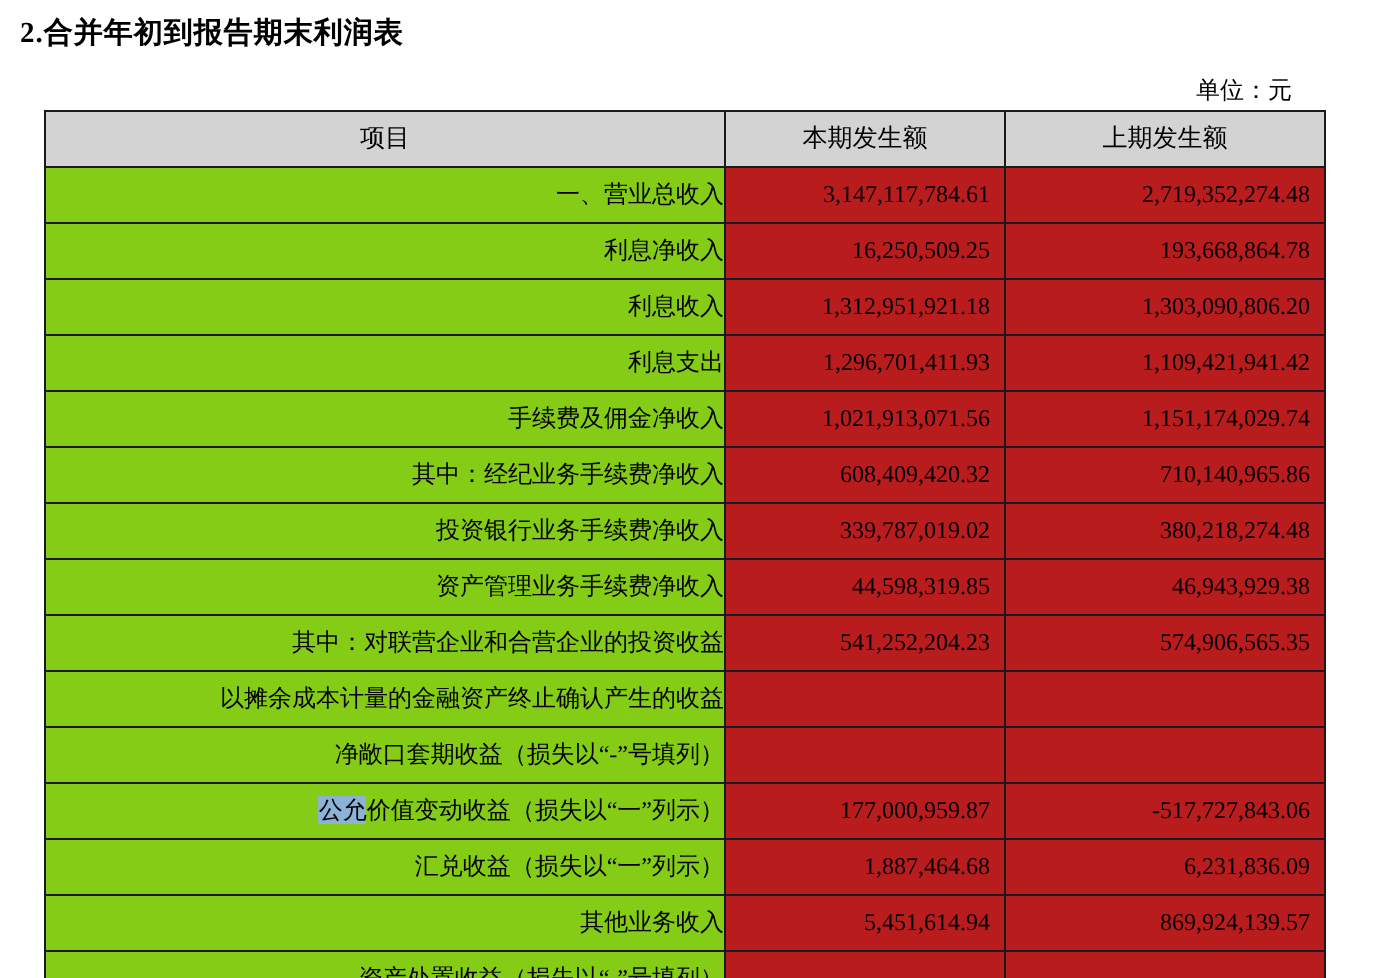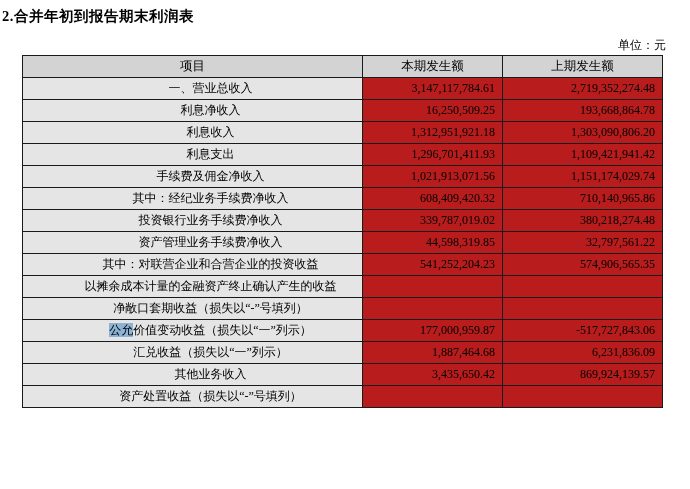--- a/index.html
+++ b/index.html
@@ -3,38 +3,38 @@
 <meta charset="utf-8">
 <style>
   * { margin:0; padding:0; box-sizing:border-box; }
   html,body { background:#ffffff; }
   .page {
     position:relative; width:690px; height:489px; background:#ffffff;
     font-family:"Liberation Serif","DejaVu Serif",serif; color:#000;
     overflow:hidden;
   }
   .title {
-    position:absolute; left:2px; top:7px;
+    position:absolute; left:10px; top:7px;
     font-size:14.5px; font-weight:bold; letter-spacing:0.5px;
   }
   .unit {
-    position:absolute; top:37px; right:24px; font-size:12px;
+    position:absolute; top:37px; right:44px; font-size:12px;
   }
   table.stmt {
     position:absolute; left:22px; top:55px; width:640px;
     border-collapse:collapse; table-layout:fixed; font-size:12px;
   }
   table.stmt th, table.stmt td {
-    border:1px solid #1a1a1a; height:22px; vertical-align:middle;
+    border:1px solid #1a1a1a; height:28px; vertical-align:middle;
     overflow:hidden; white-space:nowrap;
   }
   table.stmt th {
     background:#d3d3d3; font-weight:normal; text-align:center; font-size:12.5px;
   }
-  td.item { background:#e5e5e5; text-align:center;padding-left:36px; }
+  td.item { background:#84cc16; text-align:right;padding-left:36px; }
   td.num  { background:#b91c1c; text-align:right; padding-right:7px; }
   .ind0 { padding-left:4px; }
   .ind1 { padding-left:12px; }
   .ind2 { padding-left:26px; }
   .ind3 { padding-left:61px; }
   .selection { background:#8cb3d5; }
 </style>
 </head>
 <body>
 
@@ -87,21 +87,21 @@
           <td class="num">710,140,965.86</td>
         </tr>
         <tr>
           <td class="item ind3">投资银行业务手续费净收入</td>
           <td class="num">339,787,019.02</td>
           <td class="num">380,218,274.48</td>
         </tr>
         <tr>
           <td class="item ind3">资产管理业务手续费净收入</td>
           <td class="num">44,598,319.85</td>
-          <td class="num">32,797,561.22</td>
+          <td class="num">46,943,929.38</td>
         </tr>
         <tr>
           <td class="item ind2">其中：对联营企业和合营企业的投资收益</td>
           <td class="num">541,252,204.23</td>
           <td class="num">574,906,565.35</td>
         </tr>
         <tr>
           <td class="item ind3">以摊余成本计量的金融资产终止确认产生的收益</td>
           <td class="num"></td>
           <td class="num"></td>
@@ -116,21 +116,21 @@
           <td class="num">177,000,959.87</td>
           <td class="num">-517,727,843.06</td>
         </tr>
         <tr>
           <td class="item ind1">汇兑收益（损失以“一”列示）</td>
           <td class="num">1,887,464.68</td>
           <td class="num">6,231,836.09</td>
         </tr>
         <tr>
           <td class="item ind1">其他业务收入</td>
-          <td class="num">3,435,650.42</td>
+          <td class="num">5,451,614.94</td>
           <td class="num">869,924,139.57</td>
         </tr>
         <tr>
           <td class="item ind1">资产处置收益（损失以“-”号填列）</td>
           <td class="num"></td>
           <td class="num"></td>
         </tr>
       </tbody>
   </table>
 </div>

